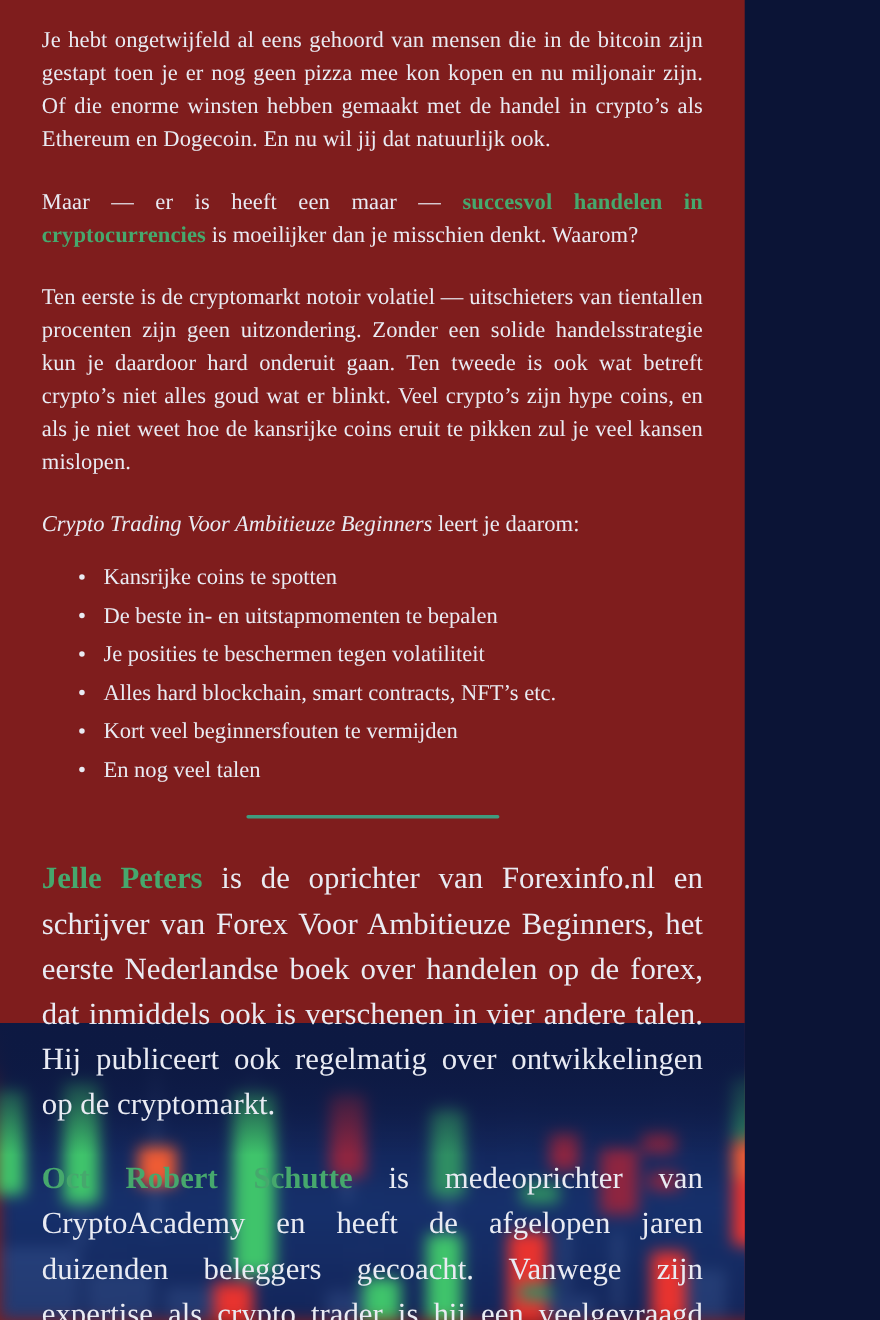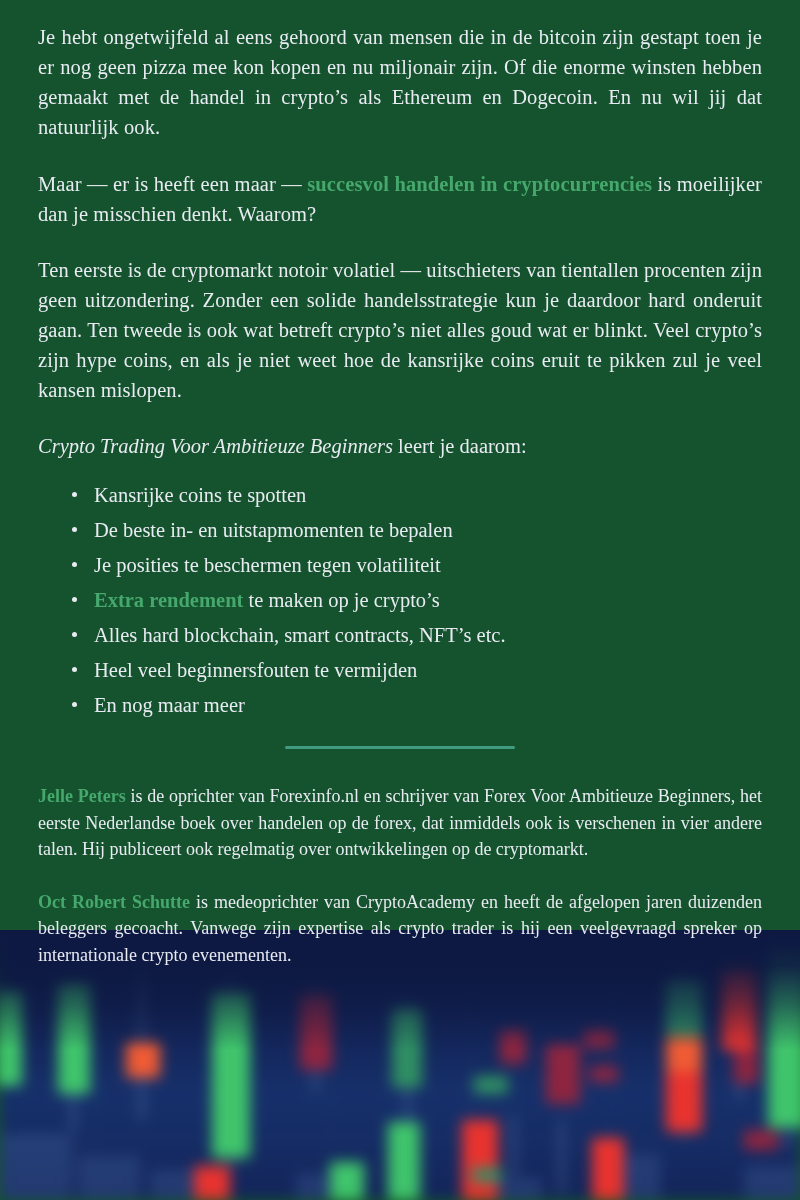--- a/index.html
+++ b/index.html
@@ -5,24 +5,24 @@
   html, body {
     margin: 0;
     padding: 0;
     background: #0b1436;
   }
   body {
     font-family: "Liberation Serif", "DejaVu Serif", serif;
   }
   #page {
     position: relative;
-    width: 800px;
+    width: 677px;
     height: 1200px;
     overflow: hidden;
-    background: #14532d;
+    background: #7f1d1d;
     color: #e9ebf3;
   }
 
   
   #chart-layer {
     position: absolute;
     left: 0;
     top: 930px;
     width: 800px;
     height: 270px;
@@ -135,21 +135,21 @@
   }
   .divider {
     width: 230px;
     height: 3px;
     background: #3f9c7e;
     border-radius: 2px;
   }
 
   p.bio {
     margin: 0 0 26px 0;
-    font-size: 18px;
+    font-size: 28px;
     line-height: 1.47;
     text-align: justify;
     text-justify: inter-word;
   }
 </style>
 </head>
 <body>
 
 <div id="page">
 
@@ -222,24 +222,23 @@
     <p class="para"><span>Maar — er is heeft een maar — </span><span class="accent">succesvol handelen in cryptocurrencies</span><span> is moeilijker dan je misschien denkt. Waarom?</span></p>
 
     <p class="para">Ten eerste is de cryptomarkt notoir volatiel — uitschieters van tientallen procenten zijn geen uitzondering. Zonder een solide handelsstrategie kun je daardoor hard onderuit gaan. Ten tweede is ook wat betreft crypto’s niet alles goud wat er blinkt. Veel crypto’s zijn hype coins, en als je niet weet hoe de kansrijke coins eruit te pikken zul je veel kansen mislopen.</p>
 
     <p class="lead-in"><span class="italic">Crypto Trading Voor Ambitieuze Beginners</span><span> leert je daarom:</span></p>
 
     <ul class="benefits">
       <li><span>Kansrijke coins te spotten</span></li>
       <li><span>De beste in- en uitstapmomenten te bepalen</span></li>
       <li><span>Je posities te beschermen tegen volatiliteit</span></li>
-      <li><span class="accent">Extra rendement</span><span> te maken op je crypto’s</span></li>
       <li><span>Alles hard blockchain, smart contracts, NFT’s etc.</span></li>
-      <li><span>Heel veel beginnersfouten te vermijden</span></li>
-      <li><span>En nog maar meer</span></li>
+      <li><span>Kort veel beginnersfouten te vermijden</span></li>
+      <li><span>En nog veel talen</span></li>
     </ul>
 
 
     <div class="divider-wrap">
       <div class="divider"></div>
     </div>
 
     <p class="bio"><span class="accent">Jelle Peters</span><span> is de oprichter van Forexinfo.nl en schrijver van Forex Voor Ambitieuze Beginners, het eerste Nederlandse boek over handelen op de forex, dat inmiddels ook is verschenen in vier andere talen. Hij publiceert ook regelmatig over ontwikkelingen op de cryptomarkt.</span></p>
 
     <p class="bio"><span class="accent">Oct Robert Schutte</span><span> is medeoprichter van CryptoAcademy en heeft de afgelopen jaren duizenden beleggers gecoacht. Vanwege zijn expertise als crypto trader is hij een veelgevraagd spreker op internationale crypto evenementen.</span></p>

